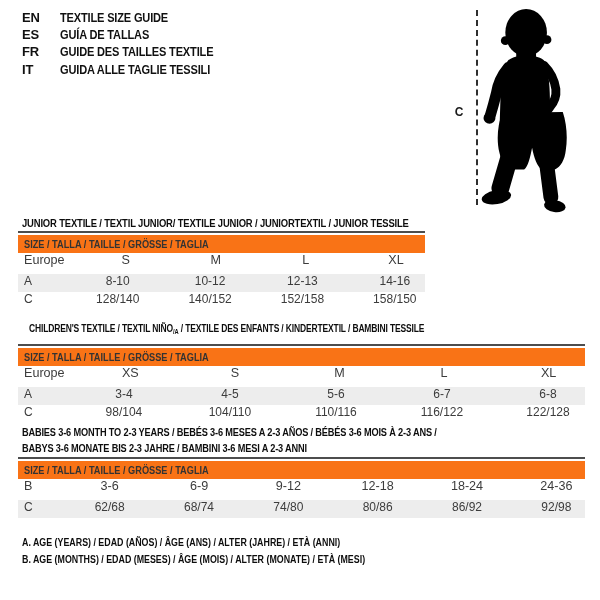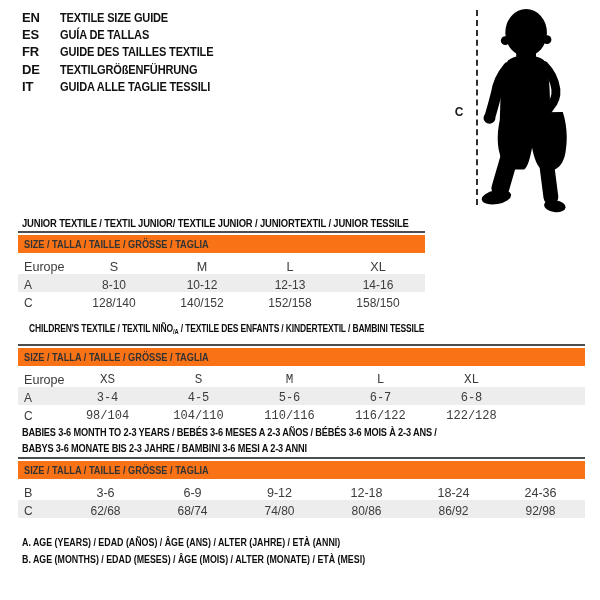--- a/index.html
+++ b/index.html
@@ -25,28 +25,28 @@
   
   .sec-title{position:absolute;left:22px;font-size:11.8px;font-weight:bold;color:#0d0d0d;
              letter-spacing:-.2px;line-height:16px;}
   .sub{font-size:8px;vertical-align:-2px;}
 
   
   .table{position:absolute;left:18px;border-top:2px solid #4d4d4d;padding-top:2px;box-sizing:border-box;}
   .t1{top:231px;width:407px;} .t2{top:344px;width:567px;} .t3{top:457px;width:567px;}
   .thead{height:18px;line-height:18px;background:#f97316;padding-left:6px;
          font-size:11.8px;font-weight:bold;color:#333;}
-  .row{display:flex;align-items:flex-end;font-size:12px;color:#3c3c3c;}
+  .row{display:flex;align-items:flex-start;font-size:12px;color:#3c3c3c;gap:32px;}
   .row.first{height:21px;font-size:12.6px;}
   .row:not(.first){height:18px;}
   .row.stripe{background:#ededed;}
   .cell{text-align:center;overflow:visible;}
   .cell.label{text-align:left;padding-left:6px;box-sizing:border-box;}
   .t1 .cell.label{width:52px;} .t1 .cell.data{width:88px;}
-  .t2 .cell.label{width:44px;} .t2 .cell.data{width:91px;font-family:Liberation Mono, monospace;}
+  .t2 .cell.label{width:44px;} .t2 .cell.data{width:91px;}
   .t3 .cell.label{width:44px;} .t3 .cell.data{width:87px;}
 
   
   .notes{position:absolute;left:22px;top:534px;font-size:11.8px;font-weight:bold;
          line-height:17px;color:#0d0d0d;}
 </style>
 </head>
 <body>
 
 <div class="canvas">
@@ -56,24 +56,20 @@
       <span class="lang-code">EN</span>
       <span class="cond sx85">TEXTILE SIZE GUIDE</span>
     </div>
     <div class="lang-row">
       <span class="lang-code">ES</span>
       <span class="cond sx85">GUÍA DE TALLAS</span>
     </div>
     <div class="lang-row">
       <span class="lang-code">FR</span>
       <span class="cond sx85">GUIDE DES TAILLES TEXTILE</span>
-    </div>
-    <div class="lang-row">
-      <span class="lang-code">DE</span>
-      <span class="cond sx85">TEXTILGRÖßENFÜHRUNG</span>
     </div>
     <div class="lang-row">
       <span class="lang-code">IT</span>
       <span class="cond sx85">GUIDA ALLE TAGLIE TESSILI</span>
     </div>
   </div>
 
   <div class="figure">
     <div class="dash-line"></div>
     <div class="c-label">C</div>

